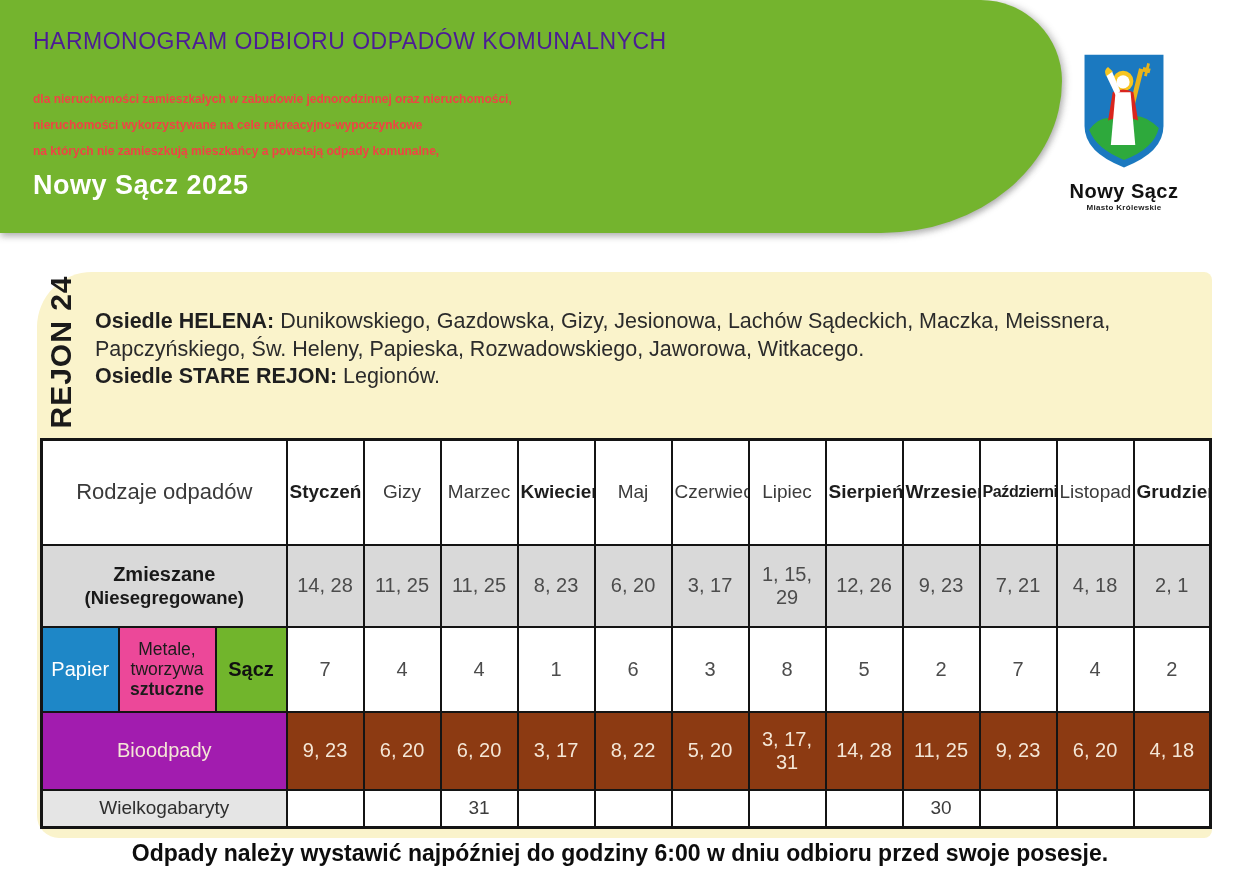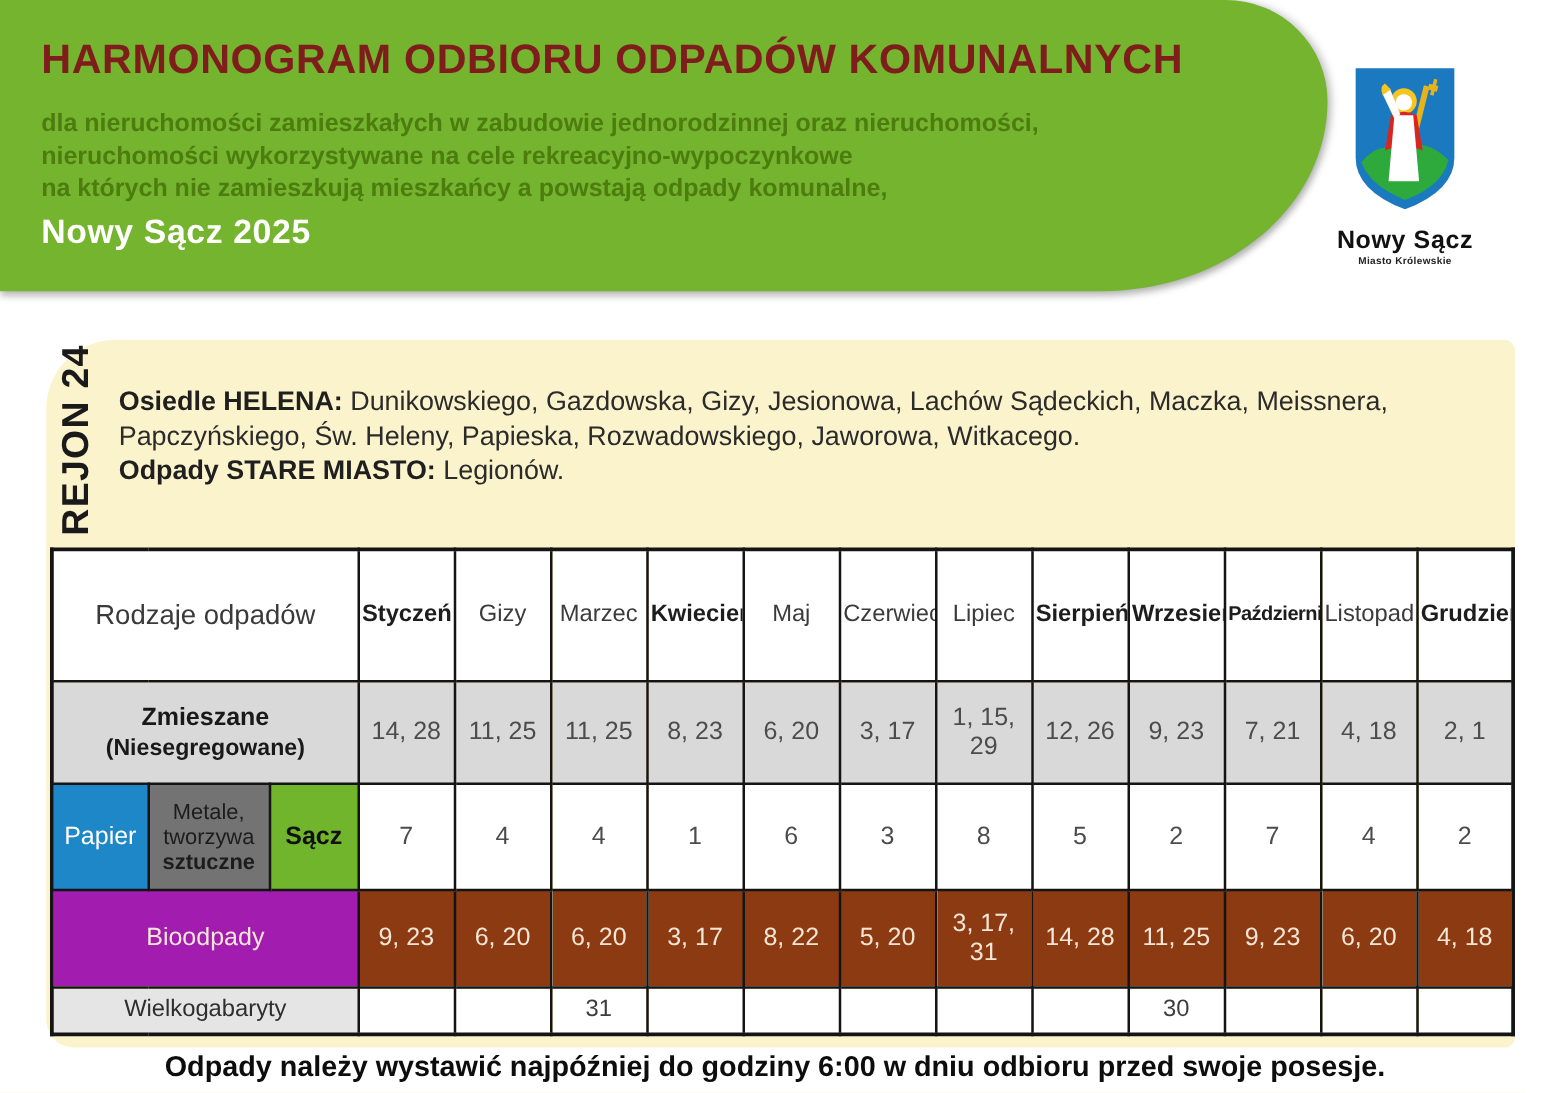--- a/index.html
+++ b/index.html
@@ -5,24 +5,24 @@
   * { margin:0; padding:0; box-sizing:border-box; }
   html,body { width:1240px; height:874px; background:#ffffff;
     font-family:"Liberation Sans","DejaVu Sans",sans-serif; }
   .page { position:relative; width:1240px; height:874px; overflow:hidden; background:#fff; }
 
   
   .banner { position:absolute; left:0; top:0; width:1062px; height:233px;
     background:#74b42e;
     border-radius:0 112px 250px 0 / 0 112px 210px 0;
     box-shadow:0 4px 6px rgba(90,90,90,.35), 4px 0 6px rgba(90,90,90,.25); }
-  .banner-title { position:absolute; left:33px; top:28px; color:#7f1d1d;
-    font-size:33px; font-weight:700; letter-spacing:.5px; white-space:nowrap; }
-  .banner-sub { position:absolute; left:33px; top:86px; color:#4d7c0f;
-    font-size:20px; font-weight:600; line-height:26px; }
+  .banner-title { position:absolute; left:33px; top:28px; color:#4c1d95;
+    font-size:23px; font-weight:400; letter-spacing:.5px; white-space:nowrap; }
+  .banner-sub { position:absolute; left:33px; top:86px; color:#ef4444;
+    font-size:12px; font-weight:600; line-height:26px; }
   .banner-year { position:absolute; left:33px; top:170px; color:#ffffff;
     font-size:27px; font-weight:800; letter-spacing:.5px;text-align:center; }
 
   
   .logo { position:absolute; left:1068px; top:52px; width:112px; text-align:center; }
   .logo-name { margin-top:4px; font-size:20px; font-weight:800; color:#111;
     letter-spacing:.5px; white-space:nowrap; }
   .logo-motto { font-size:8px; font-weight:700; color:#222; letter-spacing:.3px; }
 
   
@@ -49,21 +49,21 @@
   .corner { background:#ffffff; font-size:22px; font-weight:400; color:#3a3a3a; }
   th.month { background:#ffffff; font-size:19px; font-weight:400; color:#3b3b3b; }
   th.month.bold { font-weight:700; color:#1d1d1d; }
   th.month.tight { font-size:16px; letter-spacing:-.4px; font-weight:700; color:#1d1d1d; }
 
   .mixed-label { background:#d9d9d9; color:#191919; font-size:20px; font-weight:700; line-height:23px; }
   .mixed-label .sub { font-size:18.5px; }
   td.mixed { background:#d9d9d9; color:#4c4c4c; font-size:20px; }
 
   td.papier { background:#1e87c7; color:#ffffff; font-size:20px; }
-  td.metale { background:#737373; color:#1c1c1c; font-size:17.5px; line-height:20px; }
+  td.metale { background:#ec4899; color:#1c1c1c; font-size:17.5px; line-height:20px; }
   td.metale .b3 { font-weight:700; }
   td.szklo  { background:#71b52c; color:#111; font-size:20px; font-weight:700; }
   td.segr   { background:#ffffff; color:#4c4c4c; font-size:20px; }
 
   td.bio-label { background:#a21caf; color:#f4e6d6; font-size:20px; }
   td.bio       { background:#8c3a12; color:#f4e6d6; font-size:20px; }
 
   td.bulky-label { background:#e5e5e5; color:#2e2e2e; font-size:19px; }
   td.bulky       { background:#ffffff; color:#3c3c3c; font-size:19px; }
 
@@ -98,21 +98,21 @@
       <path d="M31 25 Q28 18 33 15 L38 20 Z" fill="#f7c520"></path>
     </svg>
     <div class="logo-name">Nowy Sącz</div>
     <div class="logo-motto">Miasto Królewskie</div>
   </div>
 
   <div class="region-panel"></div>
   <div class="region-label">REJON 24</div>
   <div class="streets">
     <b>Osiedle HELENA:</b><span> Dunikowskiego, Gazdowska, Gizy, Jesionowa, Lachów Sądeckich, Maczka, Meissnera, Papczyńskiego, Św. Heleny, Papieska, Rozwadowskiego, Jaworowa, Witkacego.</span><br>
-    <b>Odpady STARE MIASTO:</b><span> Legionów.</span>
+    <b>Osiedle STARE REJON:</b><span> Legionów.</span>
   </div>
 
   <table class="sched">
     <colgroup>
       <col style="width:77px">
         <col style="width:97px">
         <col style="width:71px">
       <col style="width:77px">
         <col style="width:77px">
         <col style="width:77px">

